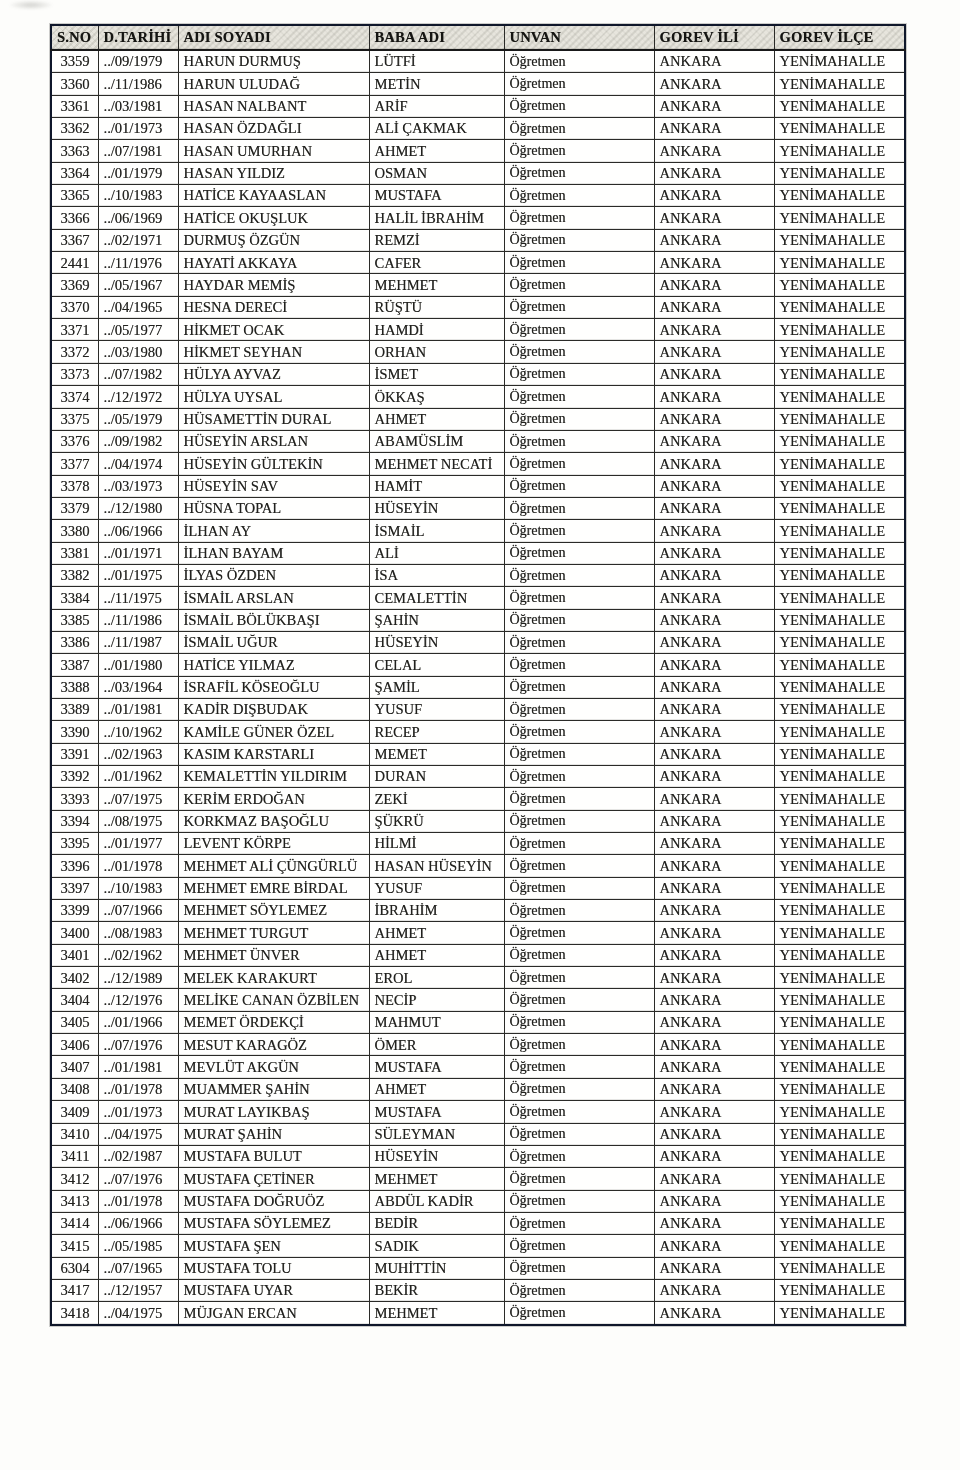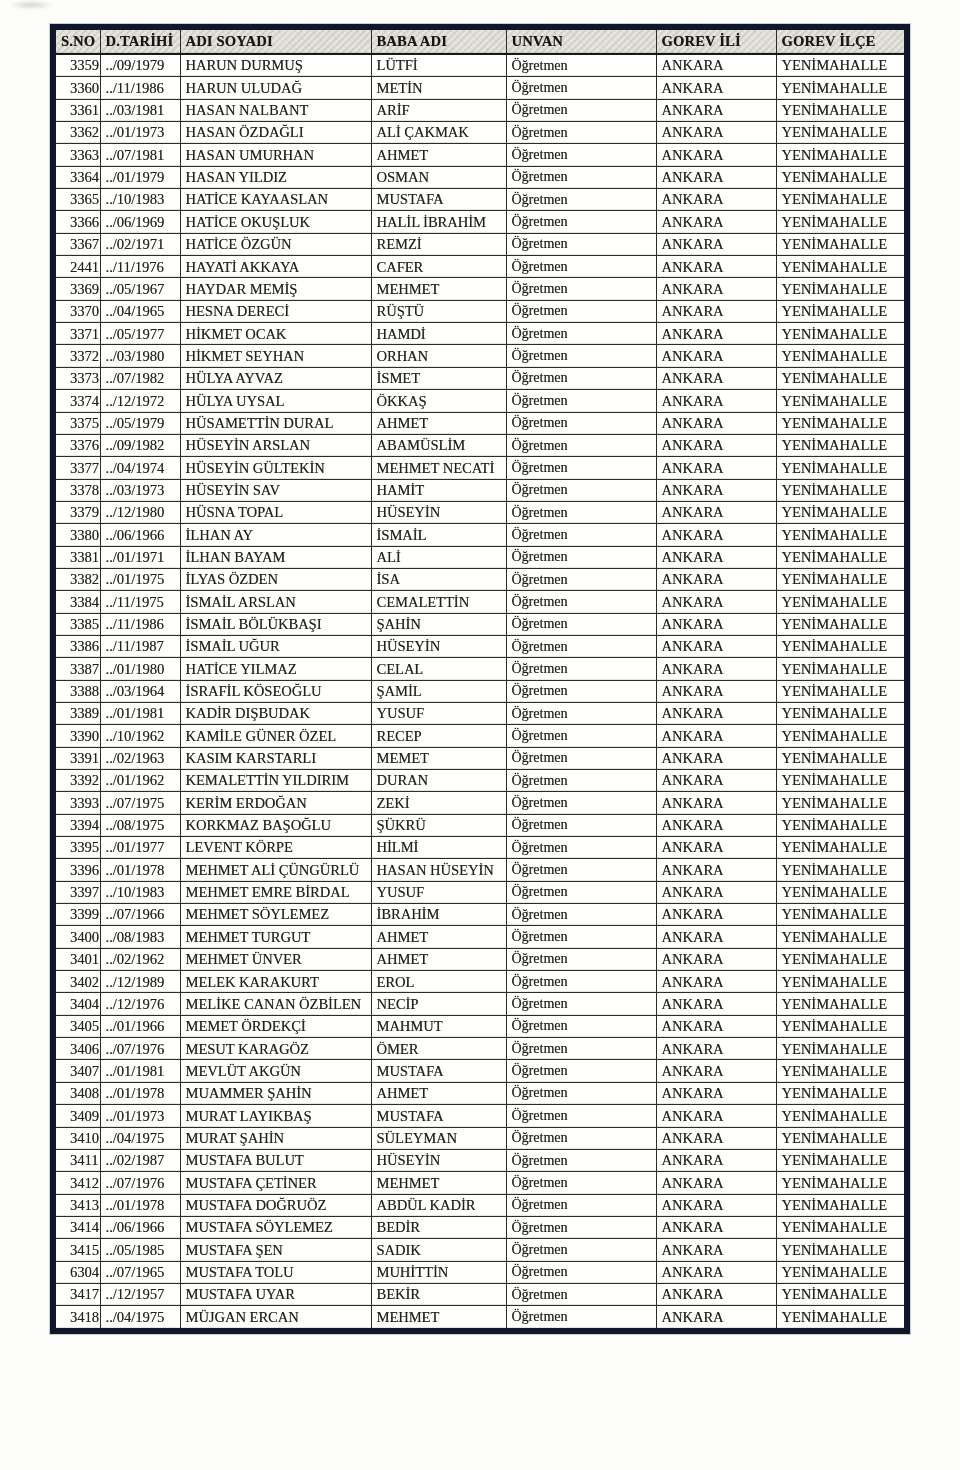--- a/index.html
+++ b/index.html
@@ -29,21 +29,21 @@
     position: absolute;
     left: 50px;
     top: 24px;
     width: 856px;
   }
   table.doc-table {
     border-collapse: collapse;
     table-layout: fixed;
     width: 854px;
     background: #fffffe;
-    border: 6px solid #0f172a;
+    border: 2px solid #0f172a;
     box-shadow: 0 0 0 1px rgba(60,60,55,0.25);
   }
   table.doc-table th,
   table.doc-table td {
     border: 1px solid #2b2b28;
     overflow: hidden;
     white-space: nowrap;
     padding: 0 2px 0 5px;
     font-size: 14.5px;
     line-height: 1;
@@ -63,21 +63,21 @@
       repeating-linear-gradient(135deg, rgba(110,110,100,0.16) 0px, rgba(110,110,100,0.16) 2px, rgba(0,0,0,0) 2px, rgba(0,0,0,0) 5px),
       repeating-linear-gradient(45deg, rgba(130,130,120,0.10) 0px, rgba(130,130,120,0.10) 1px, rgba(0,0,0,0) 1px, rgba(0,0,0,0) 4px);
     border-bottom: 2px solid #191919;
   }
   table.doc-table td {
     height: 21.35px;
     color: #21211e;
   }
   table.doc-table td.col-sno {
     text-align: right;
-    padding: 0 14px;
+    padding: 0 8px;
   }
   table.doc-table td.col-unvan {
     font-size: 14px;
     margin-top: 31px;
   }
   
   table.doc-table td, table.doc-table th {
     text-shadow: 0.3px 0 0 rgba(30,30,25,0.55);
   }
 </style>
@@ -177,21 +177,21 @@
           <td class="col-d-tarihi">../06/1969</td>
           <td class="col-adi-soyadi">HATİCE OKUŞLUK</td>
           <td class="col-baba-adi">HALİL İBRAHİM</td>
           <td class="col-unvan">Öğretmen</td>
           <td class="col-gorev-ili">ANKARA</td>
           <td class="col-gorev-ilce">YENİMAHALLE</td>
         </tr>
         <tr>
           <td class="col-sno">3367</td>
           <td class="col-d-tarihi">../02/1971</td>
-          <td class="col-adi-soyadi">HATİCE ÖZGÜN</td>
+          <td class="col-adi-soyadi">DURMUŞ ÖZGÜN</td>
           <td class="col-baba-adi">REMZİ</td>
           <td class="col-unvan">Öğretmen</td>
           <td class="col-gorev-ili">ANKARA</td>
           <td class="col-gorev-ilce">YENİMAHALLE</td>
         </tr>
         <tr>
           <td class="col-sno">2441</td>
           <td class="col-d-tarihi">../11/1976</td>
           <td class="col-adi-soyadi">HAYATİ AKKAYA</td>
           <td class="col-baba-adi">CAFER</td>

